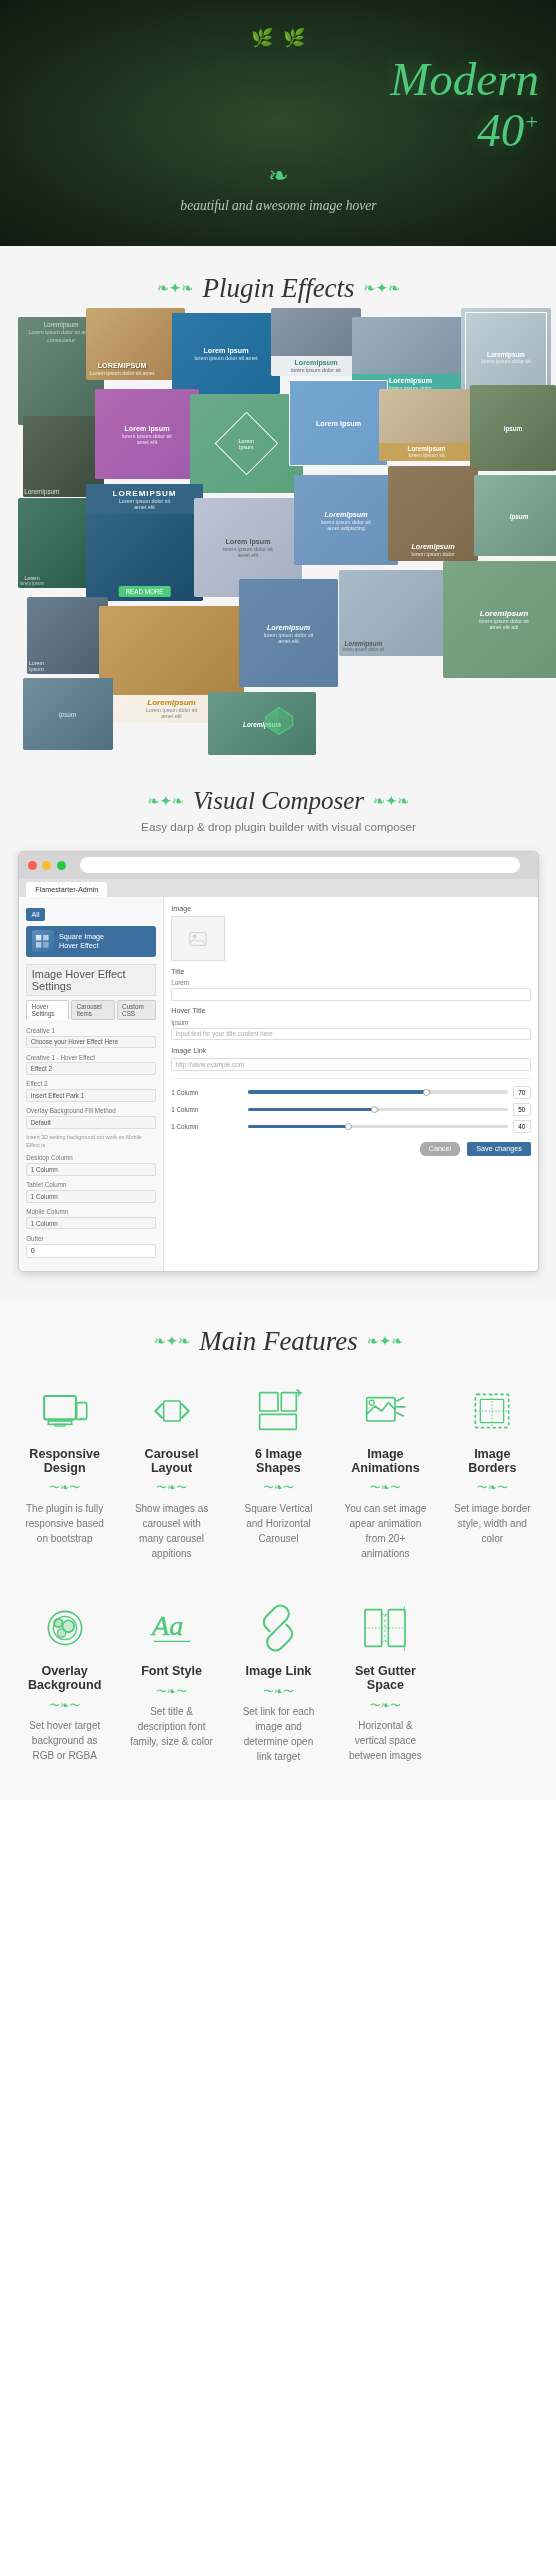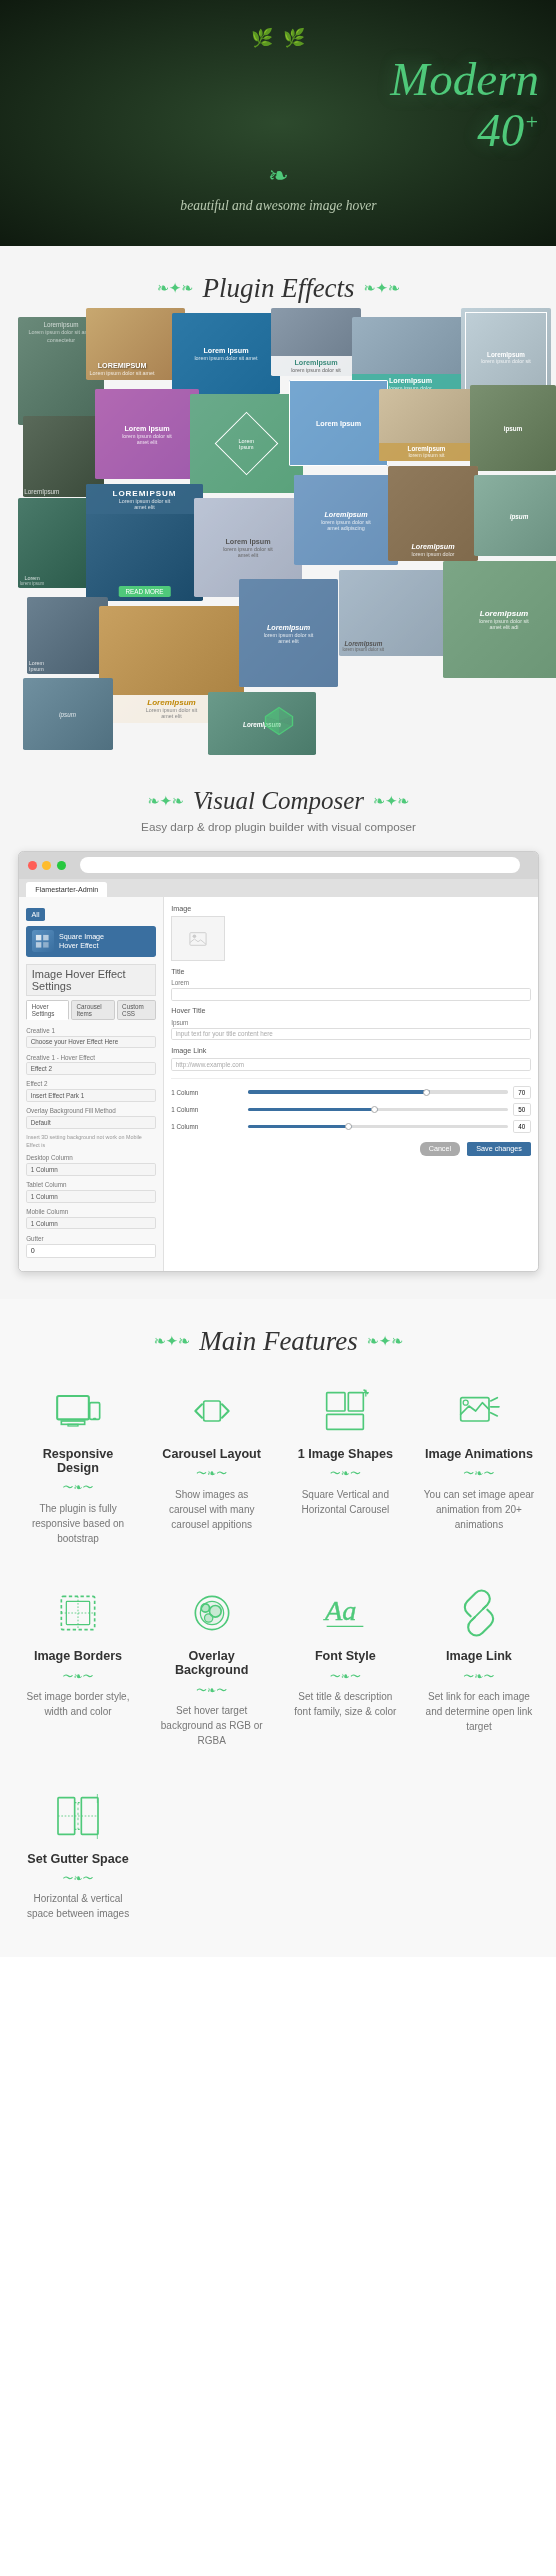--- a/index.html
+++ b/index.html
@@ -313,21 +313,21 @@
     }
 
     
     .features-section {
       background: #f8f8f8;
       padding: 27px 18px;
       text-align: center;
     }
     .features-grid {
       display: grid;
-      grid-template-columns: repeat(4, 1fr);
+      grid-template-columns: repeat(5, 1fr);
       gap: 22.6px 13.6px;
       margin-top: 18px;
     }
     .feature-item {
       text-align: center;
       padding: 9px 4.5px;
     }
     .feature-icon {
       width: 54px;
       height: 54px;
@@ -742,21 +742,21 @@
       <div class="feature-icon">
         <svg viewBox="0 0 60 60" fill="none" xmlns="http://www.w3.org/2000/svg">
           <rect x="8" y="8" width="22" height="22" rx="1" stroke="#4fc97a" stroke-width="2" fill="none"></rect>
           <rect x="34" y="8" width="18" height="22" rx="1" stroke="#4fc97a" stroke-width="2" fill="none"></rect>
           <rect x="8" y="34" width="44" height="18" rx="1" stroke="#4fc97a" stroke-width="2" fill="none"></rect>
           <line x1="53" y1="5" x2="57" y2="9" stroke="#4fc97a" stroke-width="2" stroke-linecap="round"></line>
           <line x1="55" y1="5" x2="55" y2="12" stroke="#4fc97a" stroke-width="1.5" stroke-linecap="round"></line>
           <line x1="52" y1="8" x2="58" y2="8" stroke="#4fc97a" stroke-width="1.5" stroke-linecap="round"></line>
         </svg>
       </div>
-      <div class="feature-title">1 Image Shapes</div>
+      <div class="feature-title">6 Image Shapes</div>
       <span class="feature-ornament">〜❧〜</span>
       <p class="feature-desc">Square Vertical and Horizontal Carousel</p>
     </div>
 
     <div class="feature-item">
       <div class="feature-icon">
         <svg viewBox="0 0 60 60" fill="none" xmlns="http://www.w3.org/2000/svg">
           <rect x="8" y="14" width="34" height="28" rx="2" stroke="#4fc97a" stroke-width="2" fill="none"></rect>
           <polyline points="8,34 18,24 26,30 34,20 42,28" stroke="#4fc97a" stroke-width="2" stroke-linecap="round" stroke-linejoin="round"></polyline>
           <circle cx="14" cy="20" r="3" stroke="#4fc97a" stroke-width="1.5" fill="none"></circle>

